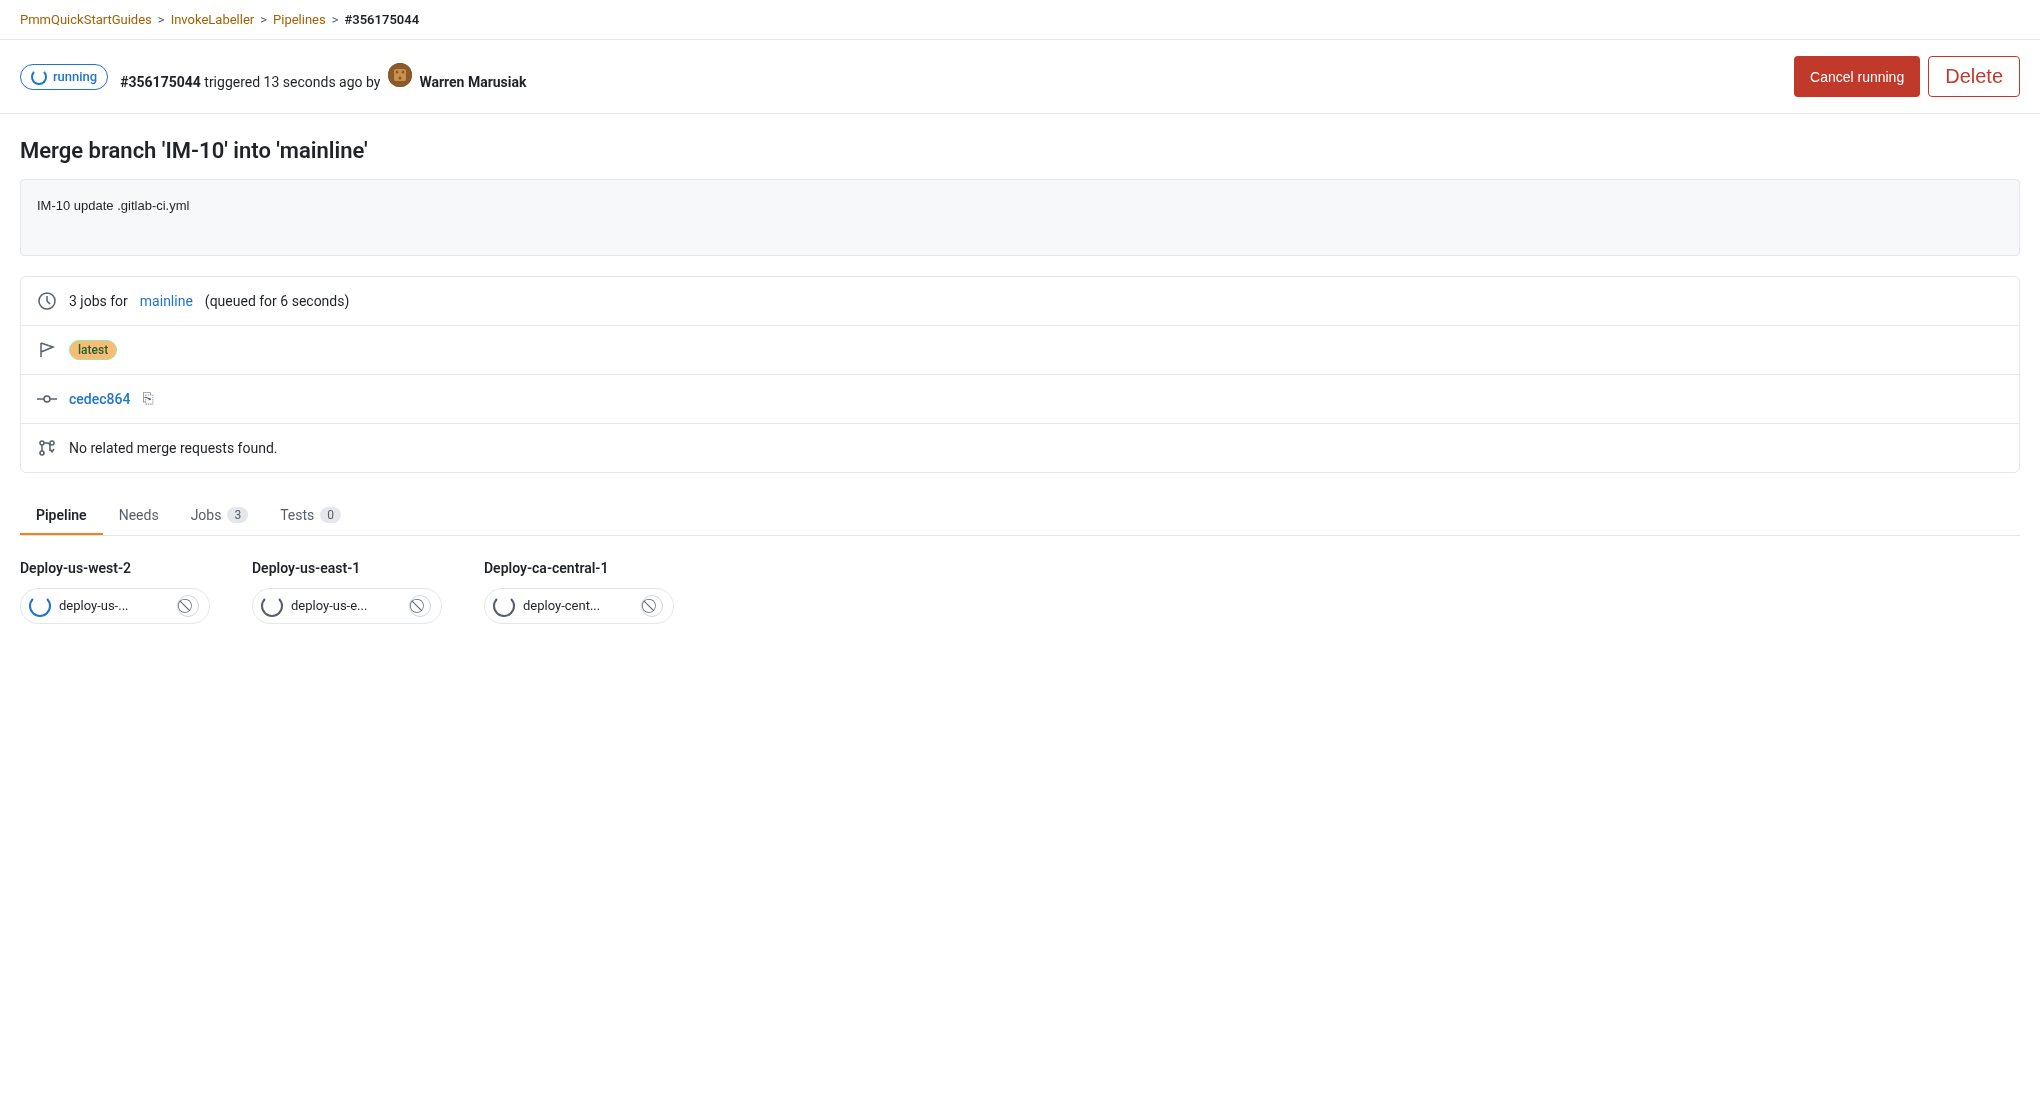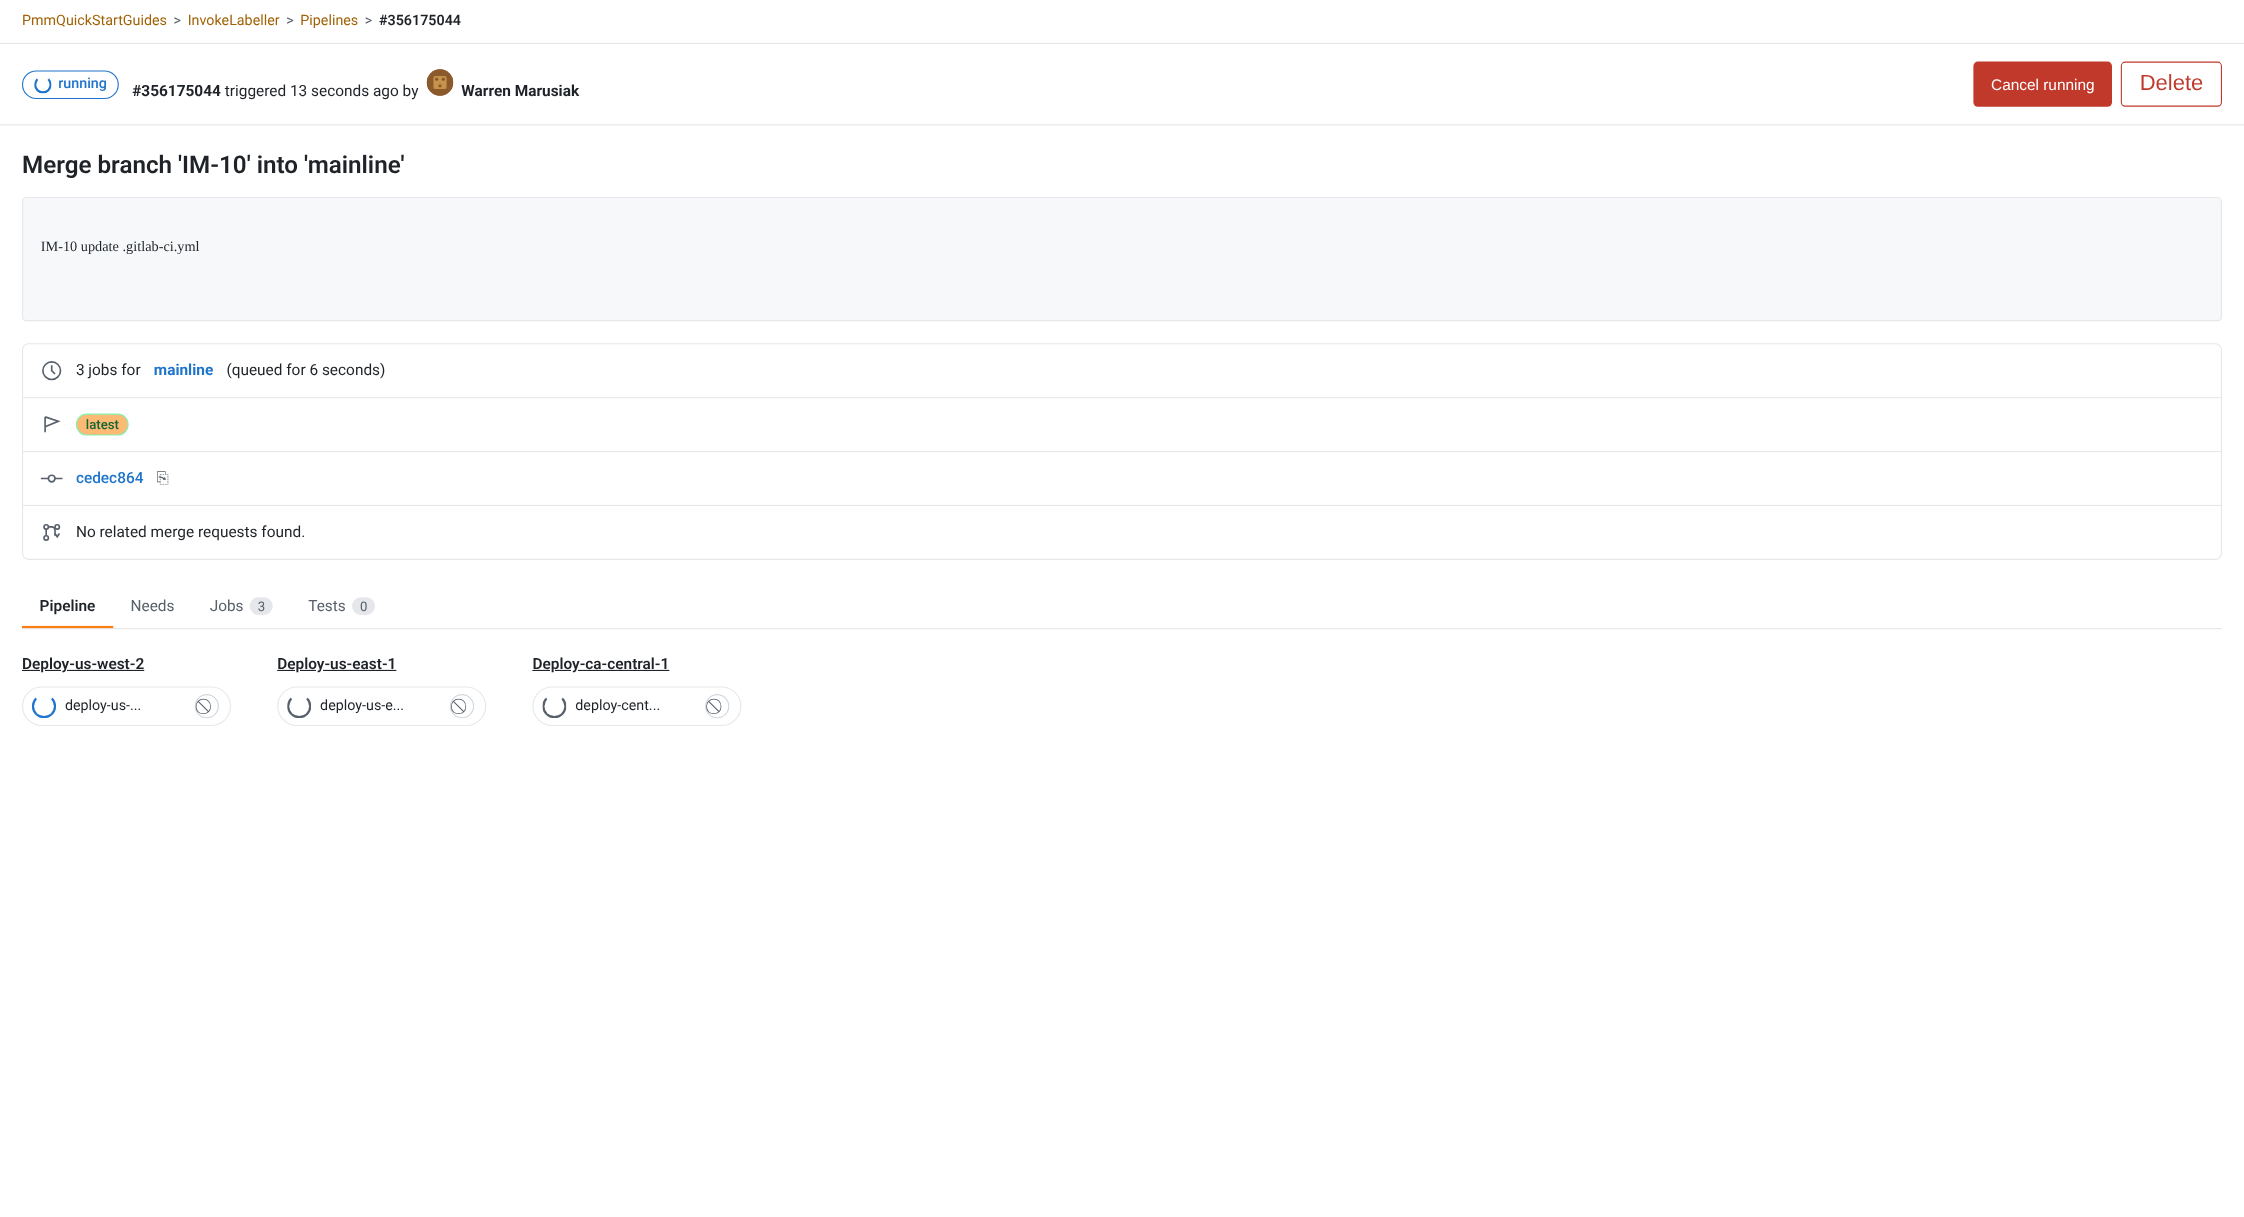--- a/index.html
+++ b/index.html
@@ -102,23 +102,23 @@
 
     .commit-title {
       font-size: 22px;
       font-weight: 600;
       margin-bottom: 16px;
     }
 
     .commit-message-box {
       border: 1px solid #e5e7eb;
       border-radius: 4px;
-      padding: 32px 16px;
+      padding: 14px 16px;
       background: #f6f8fa;
-      font-family: Liberation Serif, serif;
+      font-family: Liberation Sans, sans-serif;
       font-size: 13px;
       color: #1f2328;
       margin-bottom: 20px;
       line-height: 1.8;
     }
     .commit-message-box a {
       color: #1f75cb;
       text-decoration: none;
     }
 
@@ -205,21 +205,20 @@
       padding: 0 0 24px 0;
     }
 
     .stage-column {
       min-width: 200px;
     }
     .stage-title {
       font-weight: 600;
       font-size: 14px;
       margin-bottom: 12px;
-      text-decoration: underline;
     }
     .job-item {
       display: flex;
       align-items: center;
       border: 1px solid #e5e7eb;
       border-radius: 20px;
       padding: 6px 10px 6px 8px;
       gap: 8px;
       width: 190px;
       background: #fff;
@@ -313,21 +312,21 @@
   </div>
 
   <div class="info-card">
 
     <div class="info-card-row">
       <svg class="clock-icon" viewBox="0 0 20 20" fill="none" stroke="currentColor" stroke-width="1.5">
         <circle cx="10" cy="10" r="8"></circle>
         <polyline points="10,5 10,10 13,13"></polyline>
       </svg>
       <span>3 jobs for</span>
-      <a href="#" style="color:#1f75cb;text-decoration:none;font-weight:700;">mainline</a>
+      <a href="#" style="color:#1f75cb;text-decoration:none;font-weight:400;">mainline</a>
       <span>(queued for 6 seconds)</span>
     </div>
 
     <div class="info-card-row">
       <svg class="flag-icon" viewBox="0 0 20 20" fill="none" stroke="currentColor" stroke-width="1.5">
         <path d="M4 3v14M4 3l12 4-12 5"></path>
       </svg>
       <span class="badge-latest">latest</span>
     </div>
 

